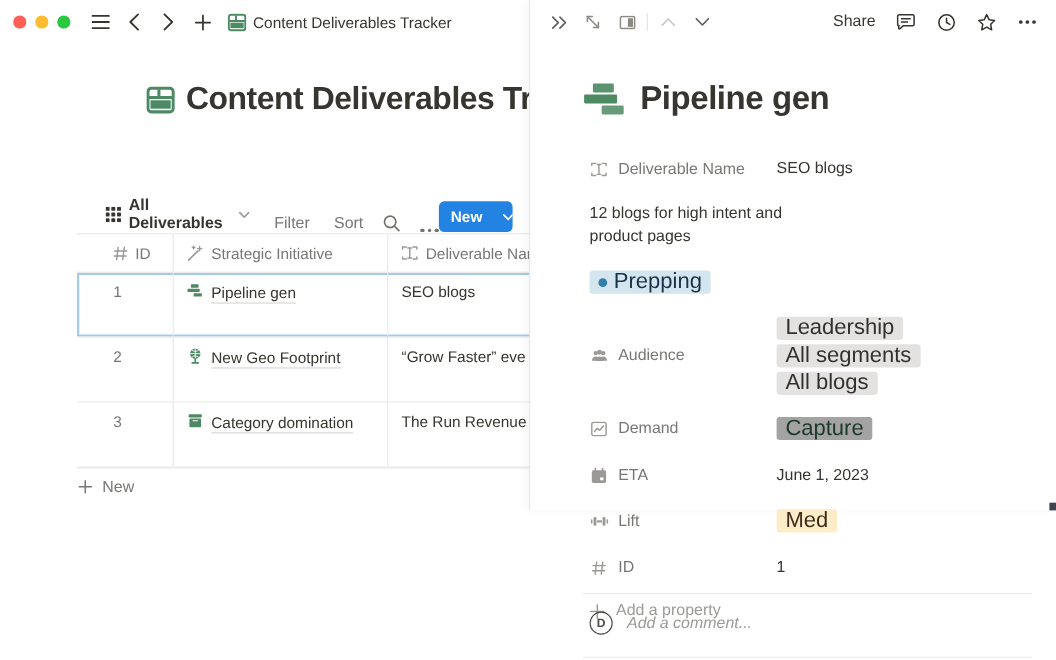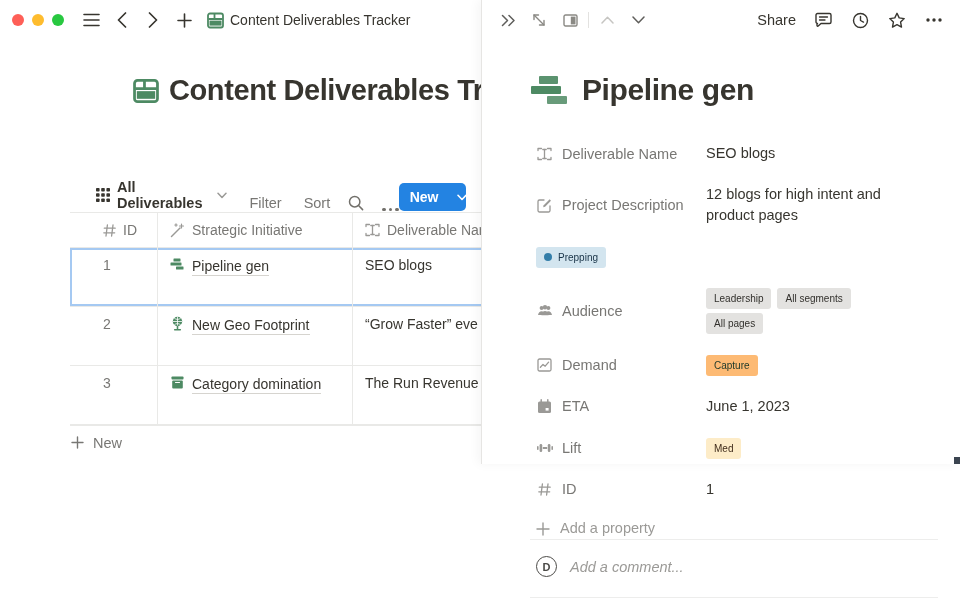--- a/index.html
+++ b/index.html
@@ -75,25 +75,25 @@
   .barchart-lg .b1 { left:9px; top:3px; width:19px; height:8px; opacity:.92; }
   .barchart-lg .b2 { left:1px; top:13px; width:30px; height:8px; }
   .barchart-lg .b3 { left:17px; top:23px; width:20px; height:8px; opacity:.85; }
 
   .props { position:absolute; top:133px; left:54px; width:401px; }
   .prop { display:flex; padding:10px 0; min-height:40px; }
   .plabel { width:170px; flex:0 0 170px; display:flex; align-items:center; gap:9px; color:#787774; font-size:14.5px; line-height:20px; cursor:pointer; }
   .picon { color:#9a9996; width:17px; display:flex; justify-content:center; }
   .pvalue { width:195px; font-size:14.5px; line-height:21px; color:#37352f; cursor:pointer; }
   .pills { display:flex; flex-wrap:wrap; gap:4px 6px; }
-  .pill { display:inline-flex; align-items:center; gap:6px; height:21px; padding:0 8px; border-radius:3px; font-size:10px; white-space:nowrap; }
+  .pill { display:inline-flex; align-items:center; gap:6px; height:21px; padding:0 8px; border-radius:3px; font-size:20px; white-space:nowrap; }
   .pill-blue { background:#d3e5ef; color:#183347; }
   .pill-dot { width:8px; height:8px; border-radius:50%; background:#337ea9; }
   .pill-gray { background:#e3e2e0; color:#32302c; }
-  .pill-green { background:#fdba74; color:#1c3829; }
+  .pill-green { background:#a3a3a3; color:#1c3829; }
   .pill-yellow { background:#fdecc8; color:#402c1b; }
 
   .add-prop { display:flex; align-items:flex-end; gap:10px; color:#9b9a97; font-size:14.5px; padding:10px 0; cursor:pointer; }
   .comment-divider { position:absolute; top:539px; left:48px; width:408px; height:1px; background:#ededec; }
   .comment-row { position:absolute; top:556px; left:54px; width:401px; display:flex; align-items:center; gap:13px; cursor:text; }
   .avatar-d { width:21px; height:21px; border-radius:50%; border:1.6px solid #4b4a47; color:#4b4a47; font-size:11px; font-weight:600; display:flex; align-items:center; justify-content:center; }
   .comment-ph { color:#9b9a97; font-size:14.5px;font-style:italic; }
   .bottom-divider { position:absolute; top:597px; left:48px; width:408px; height:1px; background:#ededec; }
   .corner-grip { position:absolute; right:0; bottom:0; width:6px; height:7px; background:#3b4450; }
 </style>
@@ -397,29 +397,20 @@
               <path d="M7.5 2.5v9" stroke="#9a9996" stroke-width="1.3" stroke-linecap="round"></path>
               <path d="M5.8 2.5h3.4M5.8 11.5h3.4" stroke="#9a9996" stroke-width="1.3" stroke-linecap="round"></path>
             </svg>
         </span>
         <span>Deliverable Name</span>
       </div>
       <div class="pvalue">SEO blogs</div>
     </div>
 
     <div class="prop">
-      <div class="plabel">
-        <span class="picon">
-          <svg width="15" height="15" viewBox="0 0 15 15">
-              <path d="M13 8v4.5A1.5 1.5 0 0 1 11.5 14h-9A1.5 1.5 0 0 1 1 12.5v-9A1.5 1.5 0 0 1 2.5 2H7" fill="none" stroke="#9a9996" stroke-width="1.3" stroke-linecap="round"></path>
-              <path d="M13.6 1.4 7.2 7.8l-.6 2.1 2.1-.6 6.3-6.4z" fill="#9a9996" transform="scale(0.93)"></path>
-            </svg>
-        </span>
-        <span>Project Description</span>
-      </div>
       <div class="pvalue">12 blogs for high intent and product pages</div>
     </div>
 
     <div class="prop">
       <div class="pvalue">
         <span class="pill pill-blue">
           <span class="pill-dot"></span>
           <span>Prepping</span>
         </span>
       </div>
@@ -437,21 +428,21 @@
                 <path d="M15 11c-.4-2.4-1.8-3.8-3.6-3.8-.8 0-1.5.3-2.1.8.9 1 1.4 2 1.6 3z"></path>
                 <path d="M4.4 11.2C4.8 8.5 6.2 7 8 7s3.2 1.5 3.6 4.2z"></path>
               </g>
             </svg>
         </span>
         <span>Audience</span>
       </div>
       <div class="pvalue pills">
         <span class="pill pill-gray">Leadership</span>
         <span class="pill pill-gray">All segments</span>
-        <span class="pill pill-gray">All pages</span>
+        <span class="pill pill-gray">All blogs</span>
       </div>
     </div>
 
     <div class="prop">
       <div class="plabel">
         <span class="picon">
           <svg width="15" height="14" viewBox="0 0 15 14">
               <rect x="1" y="1" width="13" height="12" rx="1.5" fill="none" stroke="#9a9996" stroke-width="1.3"></rect>
               <path d="M3.4 9.2 6 6.4l2.2 1.8 3.4-4" fill="none" stroke="#9a9996" stroke-width="1.3" stroke-linecap="round" stroke-linejoin="round"></path>
             </svg>

